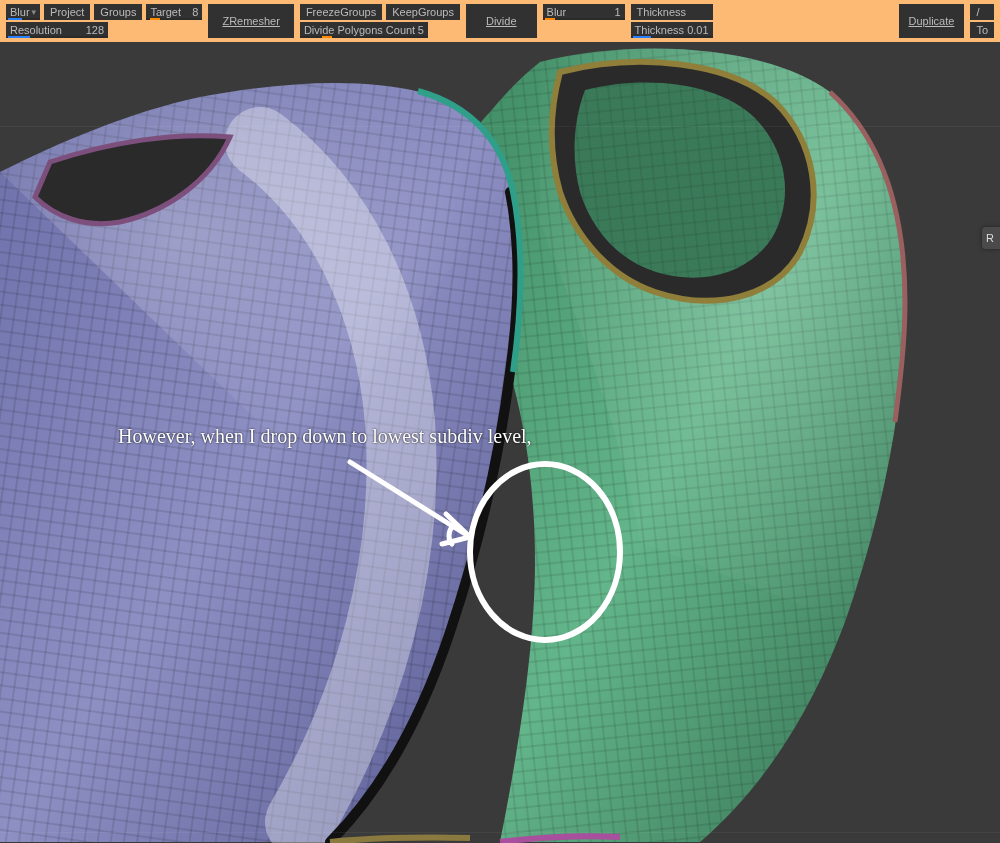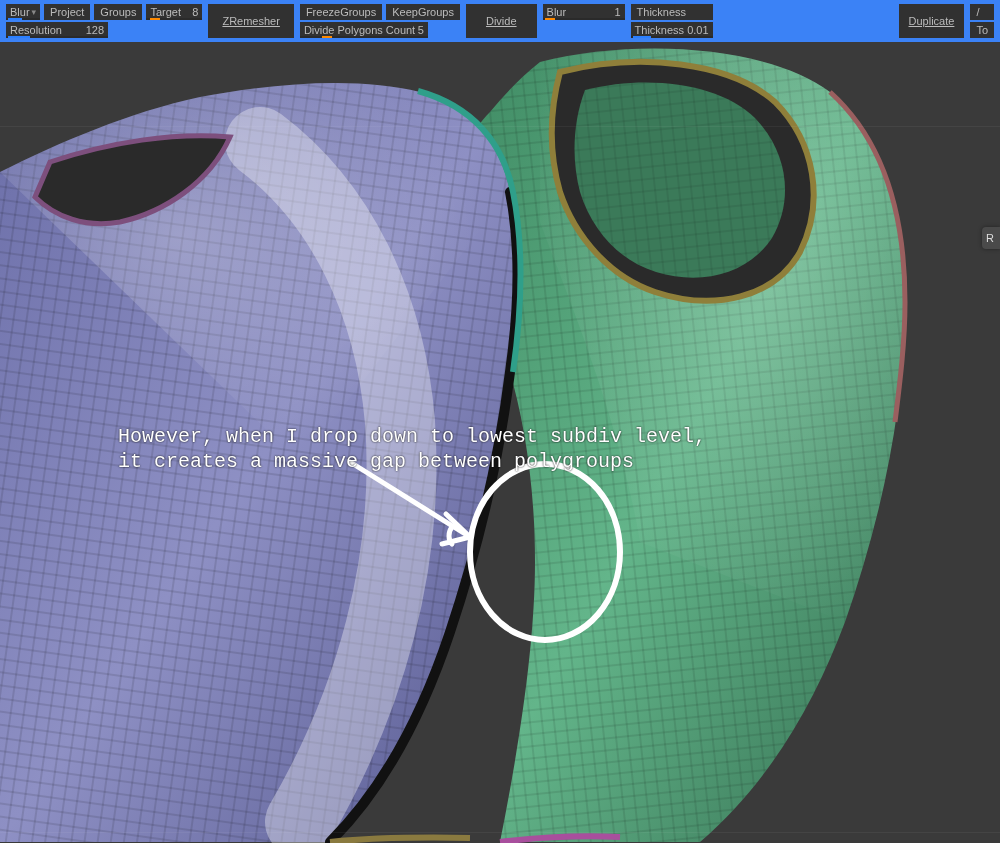--- a/index.html
+++ b/index.html
@@ -10,21 +10,21 @@
     font-family: Arial, sans-serif;
     font-size: 11px;
     color: #aaa;
     overflow: hidden;
     position: relative;
   }
   .toolbar {
     display: flex;
     gap: 6px;
     padding: 4px 6px 4px 6px;
-    background: #3b82f6;
+    background: #fdba74;
     align-items: flex-start;
     height: 42px;
   }
   .tb-group {
     display: flex;
     flex-direction: column;
     gap: 2px;
   }
   .tb-row {
     display: flex;
@@ -87,21 +87,21 @@
   }
   .viewport svg {
     position: absolute;
     top: 0; left: 0;
   }
   .annot {
     position: absolute;
     top: 382px;
     left: 118px;
     color: #fff;
-    font-family: Liberation Mono, monospace;
+    font-family: Liberation Serif, serif;
     font-size: 20px;
     font-weight: 400;
     line-height: 1.25;
     text-shadow: 0 0 2px #000;
     pointer-events: none;
   }
   .side-btn {
     position: absolute;
     right: 0;
     top: 185px;
@@ -314,21 +314,20 @@
 
     <g stroke="#fff" stroke-width="5" fill="none" stroke-linecap="round">
       <path d="M350 420 L470 495"></path>
       <path d="M470 495 L446 472 M470 495 L442 502 M452 485 C448 490 448 498 452 502"></path>
     </g>
     <ellipse cx="545" cy="510" rx="75" ry="88" stroke="#fff" stroke-width="6" fill="none"></ellipse>
   </svg>
 
   <div class="annot">
     <div>However, when I drop down to lowest subdiv level,</div>
-    <div>it creates a massive gap between polygroups</div>
   </div>
 
   <div class="top-hr"></div>
   <div class="bot-hr"></div>
 
   <div class="side-btn">
     <span>R</span>
   </div>
 </div>
 

